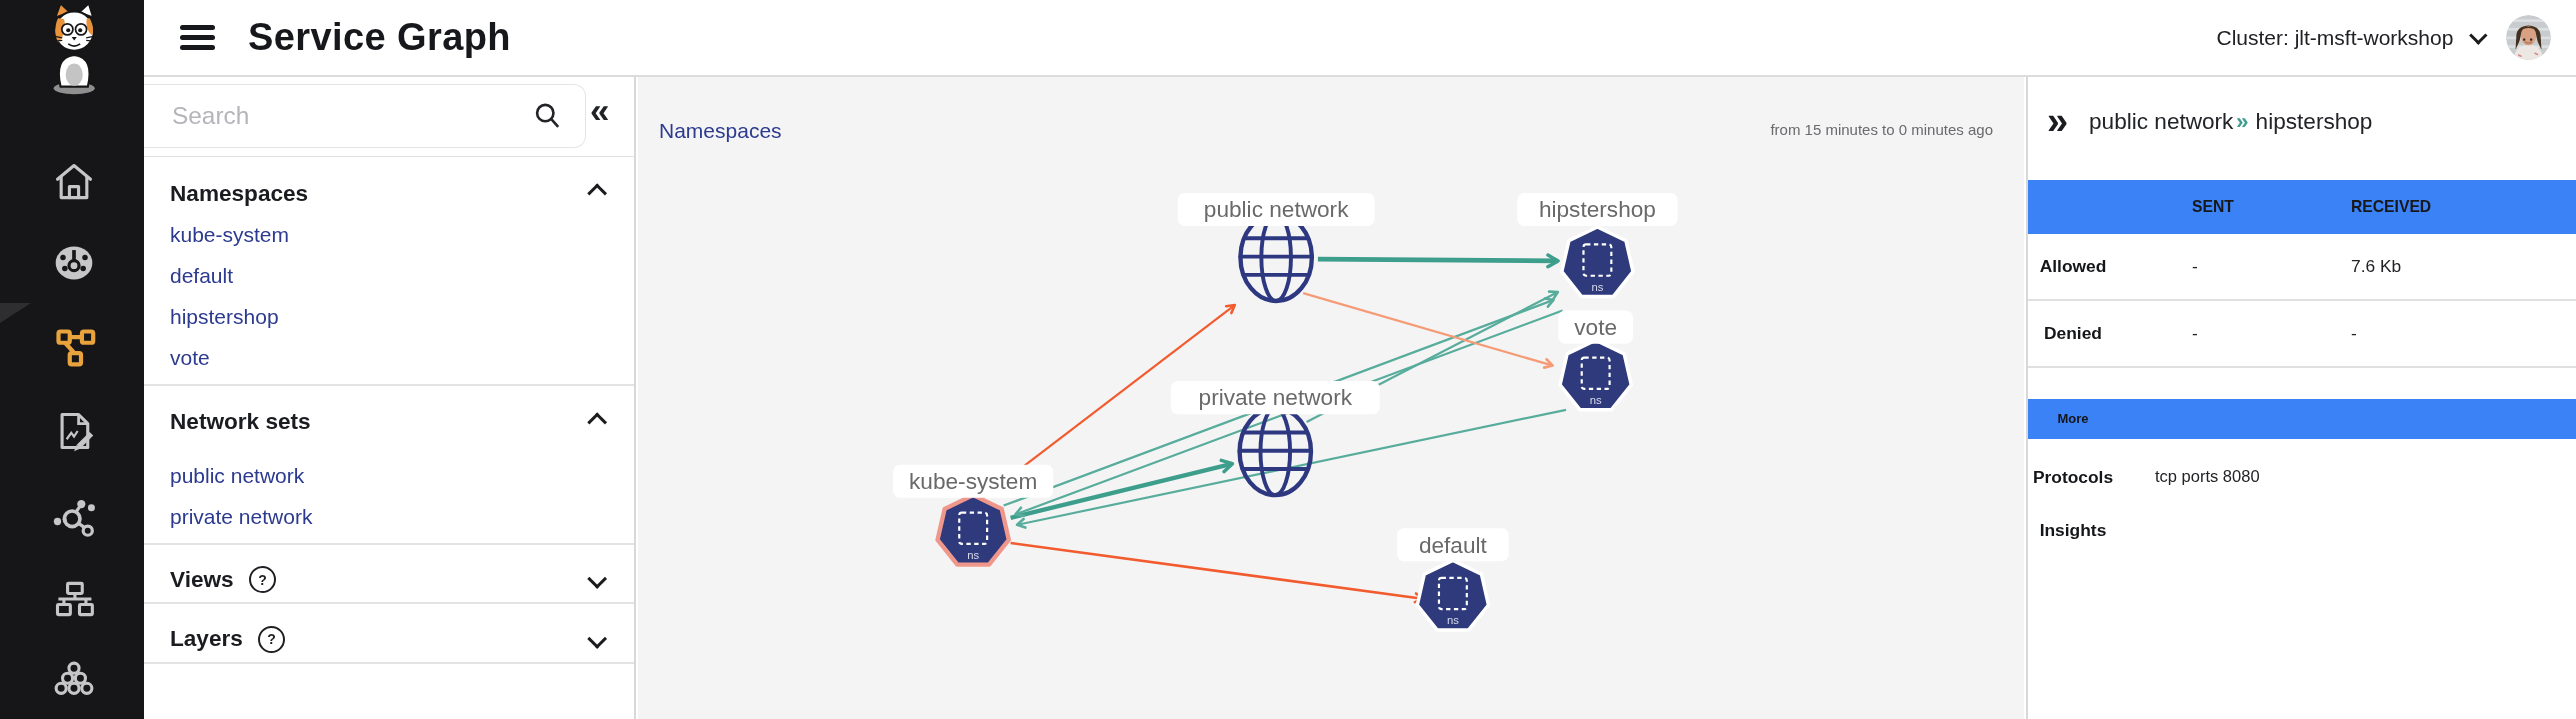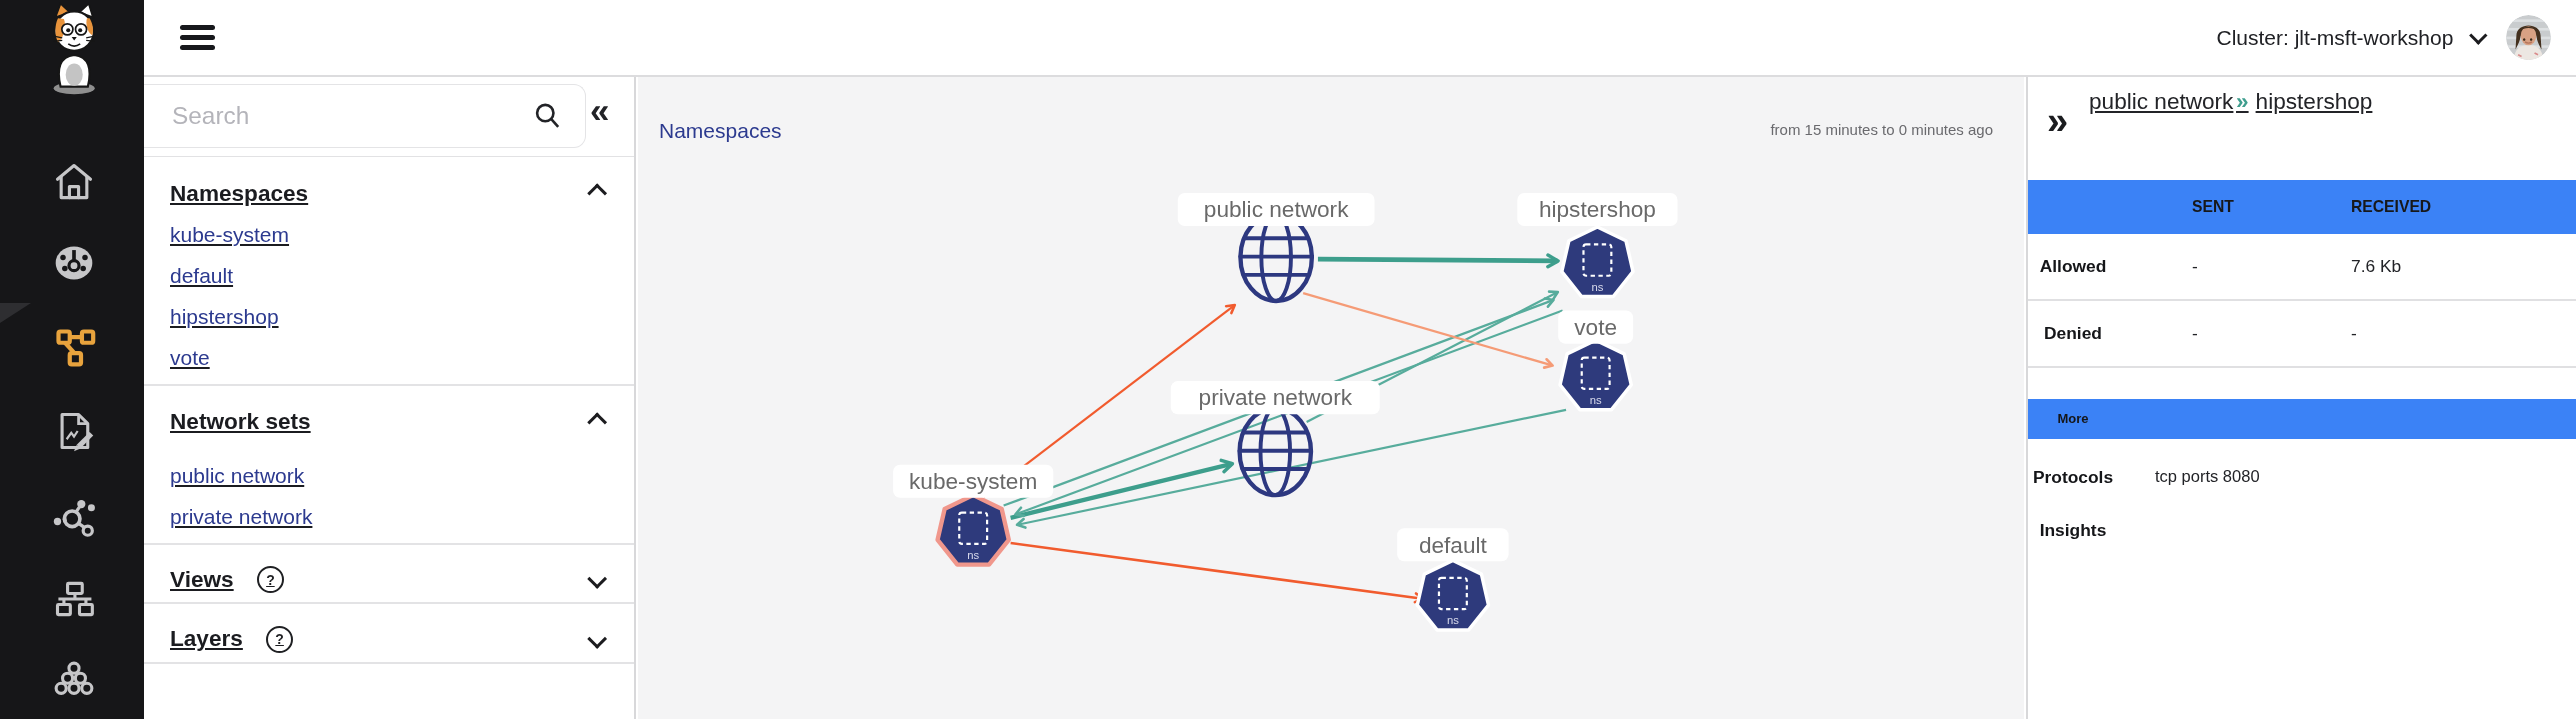--- a/index.html
+++ b/index.html
@@ -20,53 +20,53 @@
   .app-title{margin-left:33px;font-size:38px;font-weight:700;letter-spacing:0.4px;color:#17181c;}
   .header-right{position:absolute;right:25px;display:flex;align-items:center;}
   .cluster-label{font-size:21px;color:#202125;}
   .chev{display:inline-block;border-right:3px solid #1c1c1f;border-bottom:3px solid #1c1c1f;}
   .chev.down{transform:rotate(45deg);}
   .chev.up{transform:rotate(-135deg);}
   .chev.sm{width:9.6px;height:9.6px;margin:0 21px 3.5px 19px;}
   .avatar{width:45px;height:45px;border-radius:50%;overflow:hidden;cursor:pointer;}
   
   .sidebar{position:absolute;left:144px;top:77px;width:492px;height:643px;background:#fff;
-    border-right:2.6px solid #d8d8da;box-sizing:border-box;text-decoration:underline;}
+    border-right:2.6px solid #d8d8da;box-sizing:border-box;}
   .search-row{position:relative;height:80px;border-bottom:1.7px solid #e2e2e4;box-sizing:border-box;}
   .search-box{position:absolute;left:0;top:7px;width:442px;height:64px;background:#fff;
     border:1.7px solid #e4e4e6;border-left:none;border-radius:0 12.2px 12.2px 0;box-sizing:border-box;
     display:flex;align-items:center;}
   .search-box input{flex:1;margin-left:26px;border:none;outline:none;font-family:"Liberation Sans",sans-serif;
     font-size:24.4px;color:#333;background:transparent;}
   .search-box input::placeholder{color:#b4b4ba;}
   .search-mag{margin-right:22.6px;cursor:pointer;display:flex;}
   .collapse-left{position:absolute;left:446px;top:12.2px;font-size:35px;font-weight:700;color:#222327;cursor:pointer;line-height:42px;}
   .side-section{padding:22.6px 26px 5.2px 26px;border-bottom:2.6px solid #e3e3e5;}
   .section-header{display:flex;align-items:center;justify-content:space-between;cursor:pointer;height:28px;}
-  .sec-title-wrap{display:flex;align-items:center;gap:23px;}
+  .sec-title-wrap{display:flex;align-items:center;gap:15px;}
   .sec-title{font-size:22.6px;font-weight:700;color:#1b1c20;}
   .chev.sec{width:11.3px;height:11.3px;margin-right:3.5px;}
   .help-badge{width:23.5px;height:23.5px;border:2.2px solid #1f2023;border-radius:50%;display:inline-flex;
     align-items:center;justify-content:center;font-size:14px;font-weight:700;color:#1f2023;cursor:pointer;}
   .side-items{list-style:none;margin:7px 0 0 0;padding:0;}
   .side-items.loose{margin-top:19px;}
   .side-item{height:41px;display:flex;align-items:center;font-size:21px;color:#2c3a8f;cursor:pointer;}
   .views-section,.layers-section{padding:21px 26px 8.7px 26px;border-bottom:2.6px solid #e3e3e5;}
   
   .graph-area{position:absolute;left:638px;top:77px;width:1386px;height:643px;background:#f4f4f5;}
   .graph-view-label{position:absolute;left:21px;top:42px;font-size:21px;color:#2c3a8f;}
   .graph-time{position:absolute;right:31px;top:44px;font-size:15px;color:#6a6a6e;}
   #graph-svg{position:absolute;left:0;top:0;}
   #graph-svg text{font-family:"Liberation Sans",sans-serif;}
   
   .details{position:absolute;left:2026px;top:77px;width:550px;height:643px;background:#fff;
     border-left:2.6px solid #d8d8da;box-sizing:border-box;}
   .dp-header{position:relative;height:103px;}
   .dp-collapse{position:absolute;left:19px;top:22.6px;font-size:38px;font-weight:700;color:#1b1c1f;cursor:pointer;}
-  .dp-title{position:absolute;left:61px;top:12px;font-size:22.6px;color:#232428;white-space:nowrap;text-decoration:underline;}
+  .dp-title{position:absolute;left:61px;top:32px;font-size:22.6px;color:#232428;white-space:nowrap;}
   .dp-sep{color:#3f9e8e;font-size:22.6px;font-weight:700;margin:0 7px 0 2.6px;}
   .dp-grid{display:grid;grid-template-columns:90px 233px 1fr;align-items:center;}
   .dp-band{background:#3b82f6;}
   .dp-band.cols{height:54px;font-size:15.7px;font-weight:700;color:#17181a;}
   .dp-col-sent{padding-left:74px;}
   .dp-row{height:67px;border-bottom:2.6px solid #e0e0e2;box-sizing:border-box;font-size:17.4px;color:#222327;}
   .dp-label{text-align:center;font-weight:700;font-size:17.4px;color:#151619;}
   .dp-gap{height:30.5px;}
   .dp-more{height:40px;font-size:16.5px;}
   .dp-kv{display:grid;grid-template-columns:90px 1fr;align-items:start;}
@@ -172,20 +172,21 @@
     </svg>
   </div>
 </nav>
 
 <header class="app-header">
   <div class="hamburger">
       <div></div>
       <div></div>
       <div></div>
     </div>
+  <div class="app-title">Service Graph</div>
   <div class="header-right">
     <span class="cluster-label">Cluster: jlt-msft-workshop</span>
     <span class="chev down sm"></span>
     <div class="avatar">
       <svg class="icon-svg" width="45" height="45" viewBox="0 0 52 52">
         <defs>
             <clipPath id="av">
               <circle cx="26" cy="26" r="26"></circle>
             </clipPath>
           </defs>

